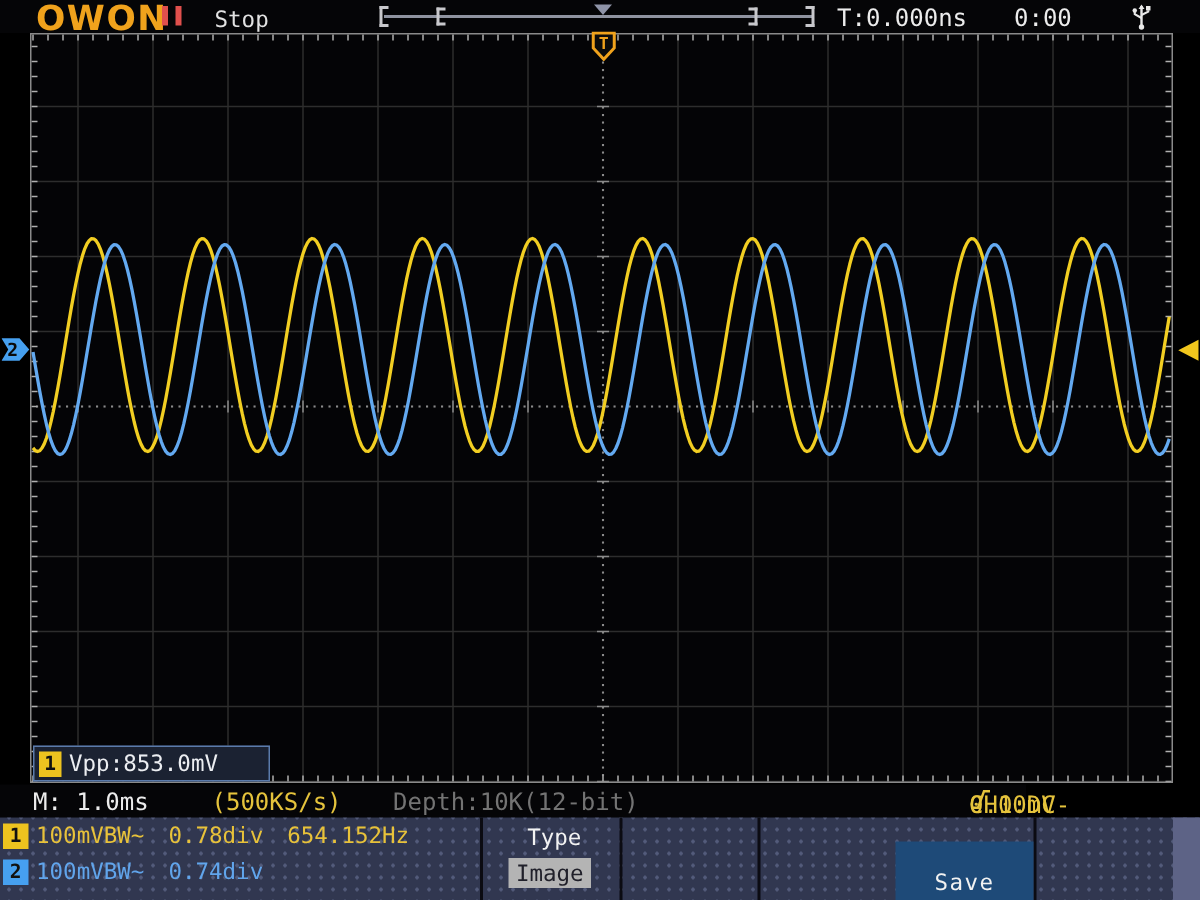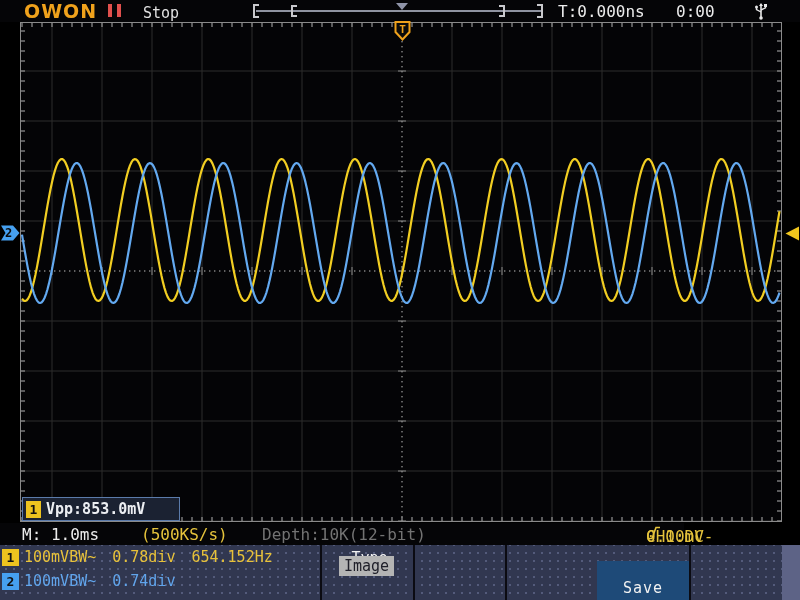--- a/index.html
+++ b/index.html
@@ -1,21 +1,21 @@
 <!DOCTYPE html>
 <html><head>
 <meta charset="utf-8">
 <style>
   html,body{margin:0;padding:0;background:#000;}
   #screen{position:relative;width:800px;height:600px;background:#000;overflow:hidden;
           font-family:"DejaVu Sans Mono","Liberation Mono",monospace;}
   
   #topbar{position:absolute;left:0;top:0;width:800px;height:22px;background:#050507;}
   #logo{position:absolute;left:24px;top:0px;font-family:"DejaVu Sans","Liberation Sans",sans-serif;
-        font-weight:bold;font-size:19px;color:#f0a21c;letter-spacing:1px;}
+        font-weight:bold;font-size:23px;color:#f0a21c;letter-spacing:1px;}
   .pausebar{position:absolute;top:4px;width:4px;height:13px;background:#e0504d;}
   #runstate{position:absolute;left:143px;top:4px;font-size:15px;color:#e2e2e2;}
   #slider-line{position:absolute;left:256px;top:10px;width:286px;height:2px;background:#8f93a0;}
   .brk{position:absolute;box-sizing:border-box;width:6px;}
   .brk.outer{top:4px;height:14px;}
   .brk.inner{top:5px;height:12px;}
   .brk.l{border-left:2px solid #c8c8cc;border-top:2px solid #c8c8cc;border-bottom:2px solid #c8c8cc;}
   .brk.r{border-right:2px solid #c8c8cc;border-top:2px solid #c8c8cc;border-bottom:2px solid #c8c8cc;}
   #slider-tri{position:absolute;left:396px;top:3px;width:0;height:0;
       border-left:6px solid transparent;border-right:6px solid transparent;border-top:7px solid #8f94a8;}
@@ -25,21 +25,21 @@
   
   #grat{position:absolute;left:20px;top:22px;width:762px;height:500px;background:#040406;}
   #tmark{position:absolute;left:394px;top:21px;}
   #ch2mark{position:absolute;left:1px;top:224px;}
   #trigarrow{position:absolute;left:783px;top:226px;}
   #measbox{position:absolute;left:22px;top:497px;width:158px;height:24px;background:#1b2232;
            border:1px solid #5b7bab;display:flex;align-items:center;box-sizing:border-box;}
   .badge{display:inline-block;width:15px;height:17px;text-align:center;font-size:13px;font-weight:bold;
          color:#111;line-height:17px;}
   #measbox .badge{background:#edc31f;margin:0 5px 0 3px;}
-  #meas-val{font-size:15px;color:#eceef2;letter-spacing:0px;font-weight:bold;}
+  #meas-val{font-size:15px;color:#eceef2;letter-spacing:0px;}
   
   #statusrow{position:absolute;left:0;top:523px;width:684px;height:22px;background:#050507;font-size:16px;}
   #statusrow span{position:absolute;top:2px;}
   #st-time{left:22px;color:#ececec;}
   #st-rate{left:141px;color:#e5c33c;text-align:center;}
   #st-depth{left:262px;color:#737373;}
   #st-trig{position:absolute;right:22px;top:2px;color:#e5c33c;display:flex;align-items:center;}
   #st-trig svg{margin:0 1px;}
   
   #menubar{position:absolute;left:0;top:545px;width:800px;height:55px;background:#313750;
@@ -47,21 +47,21 @@
      background-size:8px 8px;background-position:2px 4px;}
   .chrow{position:absolute;left:2px;height:18px;display:flex;align-items:center;font-size:15px;}
   #ch1row{top:3px;color:#e8c23a;}
   #ch2row{top:27px;color:#61a5ec;}
   .chrow .badge{width:17px;height:17px;margin-right:5px;}
   #ch1row .badge{background:#edc31f;}
   #ch2row .badge{background:#46a0f0;}
   .chrow .fld{margin-right:16px;}
   .mdiv{position:absolute;top:0;width:2px;height:55px;background:#0b0b12;}
   #typecell-label{position:absolute;left:320px;top:4px;width:99px;text-align:center;color:#f2f2f2;font-size:15px;}
-  #typecell-value{position:absolute;left:320px;top:11px;width:93px;text-align:center;}
+  #typecell-value{position:absolute;left:320px;top:27px;width:93px;text-align:center;}
   #typecell-value b{display:inline-block;font-weight:normal;background:#b4b4b4;color:#20202a;
       font-size:15px;padding:1px 5px;}
   #savecell{position:absolute;left:597px;top:0;width:92px;height:55px;background:#1e4a78;
       color:#f2f2f2;font-size:15px;text-align:center;line-height:55px;letter-spacing:1px;margin-top:16px;}
   #rightstrip{position:absolute;left:782px;top:0;width:18px;height:55px;background:#5d6386;}
 </style>
 </head>
 <body>
 
 <div id="screen">

